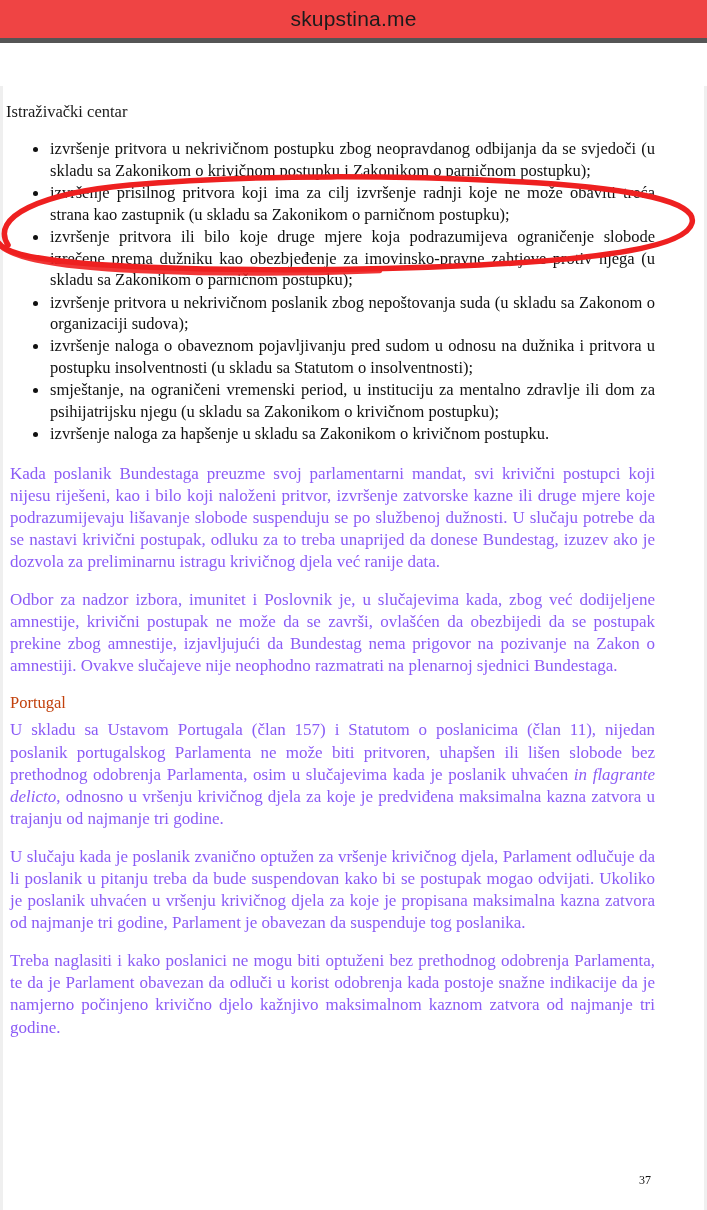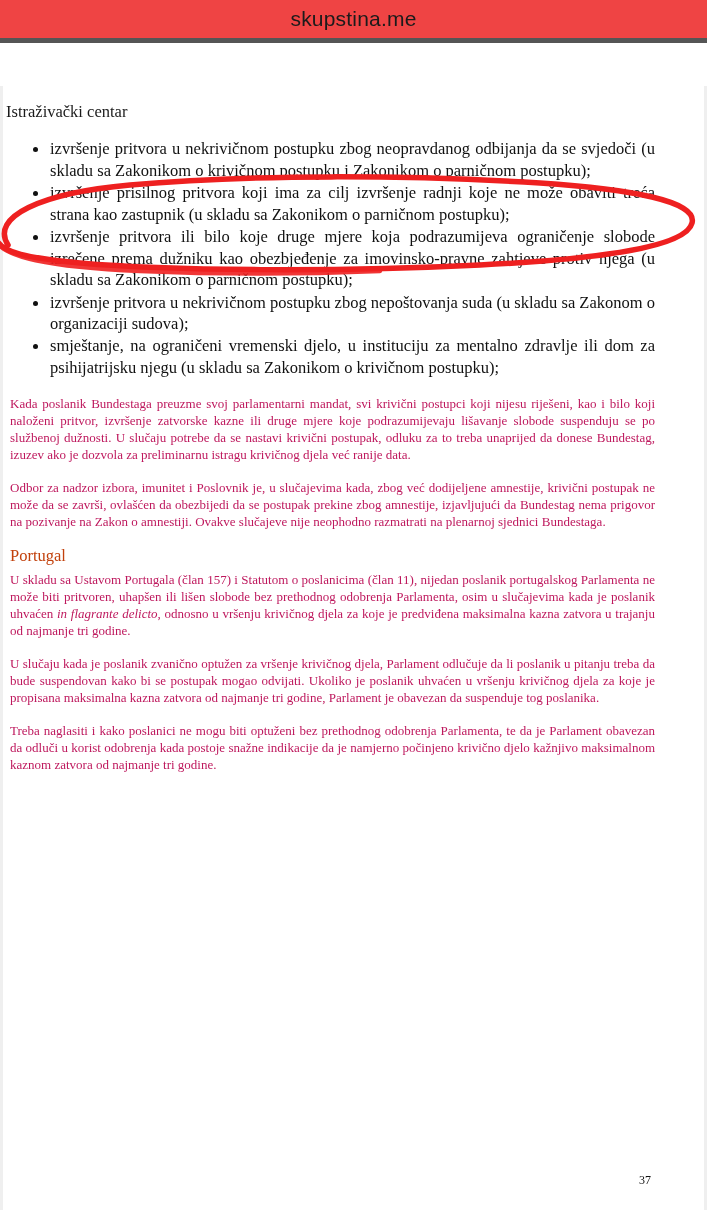--- a/index.html
+++ b/index.html
@@ -72,23 +72,23 @@
     content: "";
     position: absolute;
     left: 27px;
     top: 9px;
     width: 5px;
     height: 5px;
     background: #111;
     border-radius: 50%;
   }
   p.para {
-    font-size: 13px;
+    font-size: 17px;
     line-height: 1.30;
-    color: #be185d;
+    color: #8b5cf6;
     text-align: justify;
     margin: 0 0 16px 0;
     padding-right: 42px;
     padding-left: 4px;
   }
   h2.section-heading {
     font-size: 16.5px;
     font-weight: normal;
     color: #c2410c;
     margin: 0 0 6px 0;
@@ -134,22 +134,24 @@
   <div class="scroll-edge-left"></div>
   <div class="scroll-edge-right"></div>
 
   <div class="doc-body">
     <div class="header-line">Istraživački centar</div>
 
     <ul class="bullets" id="bullet-list">
       <li>izvršenje pritvora u nekrivičnom postupku zbog neopravdanog odbijanja da se svjedoči (u skladu sa Zakonikom o krivičnom postupku i Zakonikom o parničnom postupku);</li>
       <li>izvršenje prisilnog pritvora koji ima za cilj izvršenje radnji koje ne može obaviti treća strana kao zastupnik (u skladu sa Zakonikom o parničnom postupku);</li>
       <li>izvršenje pritvora ili bilo koje druge mjere koja podrazumijeva ograničenje slobode izrečene prema dužniku kao obezbjeđenje za imovinsko-pravne zahtjeve protiv njega (u skladu sa Zakonikom o parničnom postupku);</li>
-      <li>izvršenje pritvora u nekrivičnom postupku zbog nepoštovanja suda (u skladu sa Zakonom o organizaciji sudova);</li>
-      <li>smještanje, na ograničeni vremenski djelo, u instituciju za mentalno zdravlje ili dom za psihijatrijsku njegu (u skladu sa Zakonikom o krivičnom postupku);</li>
+      <li>izvršenje pritvora u nekrivičnom poslanik zbog nepoštovanja suda (u skladu sa Zakonom o organizaciji sudova);</li>
+      <li>izvršenje naloga o obaveznom pojavljivanju pred sudom u odnosu na dužnika i pritvora u postupku insolventnosti (u skladu sa Statutom o insolventnosti);</li>
+      <li>smještanje, na ograničeni vremenski period, u instituciju za mentalno zdravlje ili dom za psihijatrijsku njegu (u skladu sa Zakonikom o krivičnom postupku);</li>
+      <li>izvršenje naloga za hapšenje u skladu sa Zakonikom o krivičnom postupku.</li>
     </ul>
 
     <p class="para">Kada poslanik Bundestaga preuzme svoj parlamentarni mandat, svi krivični postupci koji nijesu riješeni, kao i bilo koji naloženi pritvor, izvršenje zatvorske kazne ili druge mjere koje podrazumijevaju lišavanje slobode suspenduju se po službenoj dužnosti. U slučaju potrebe da se nastavi krivični postupak, odluku za to treba unaprijed da donese Bundestag, izuzev ako je dozvola za preliminarnu istragu krivičnog djela već ranije data.</p>
     <p class="para">Odbor za nadzor izbora, imunitet i Poslovnik je, u slučajevima kada, zbog već dodijeljene amnestije, krivični postupak ne može da se završi, ovlašćen da obezbijedi da se postupak prekine zbog amnestije, izjavljujući da Bundestag nema prigovor na pozivanje na Zakon o amnestiji. Ovakve slučajeve nije neophodno razmatrati na plenarnoj sjednici Bundestaga.</p>
 
     <h2 class="section-heading">Portugal</h2>
 
     <p class="para" id="para-rich-0"><span>U skladu sa Ustavom Portugala (član 157) i Statutom o poslanicima (član 11), nijedan poslanik portugalskog Parlamenta ne može biti pritvoren, uhapšen ili lišen slobode bez prethodnog odobrenja Parlamenta, osim u slučajevima kada je poslanik uhvaćen </span><em>in flagrante delicto</em><span>, odnosno u vršenju krivičnog djela za koje je predviđena maksimalna kazna zatvora u trajanju od najmanje tri godine.</span></p>
     <p class="para" id="para-rich-1"><span>U slučaju kada je poslanik zvanično optužen za vršenje krivičnog djela, Parlament odlučuje da li poslanik u pitanju treba da bude suspendovan kako bi se postupak mogao odvijati. Ukoliko je poslanik uhvaćen u vršenju krivičnog djela za koje je propisana maksimalna kazna zatvora od najmanje tri godine, Parlament je obavezan da suspenduje tog poslanika.</span></p>
     <p class="para" id="para-rich-2"><span>Treba naglasiti i kako poslanici ne mogu biti optuženi bez prethodnog odobrenja Parlamenta, te da je Parlament obavezan da odluči u korist odobrenja kada postoje snažne indikacije da je namjerno počinjeno krivično djelo kažnjivo maksimalnom kaznom zatvora od najmanje tri godine.</span></p>

